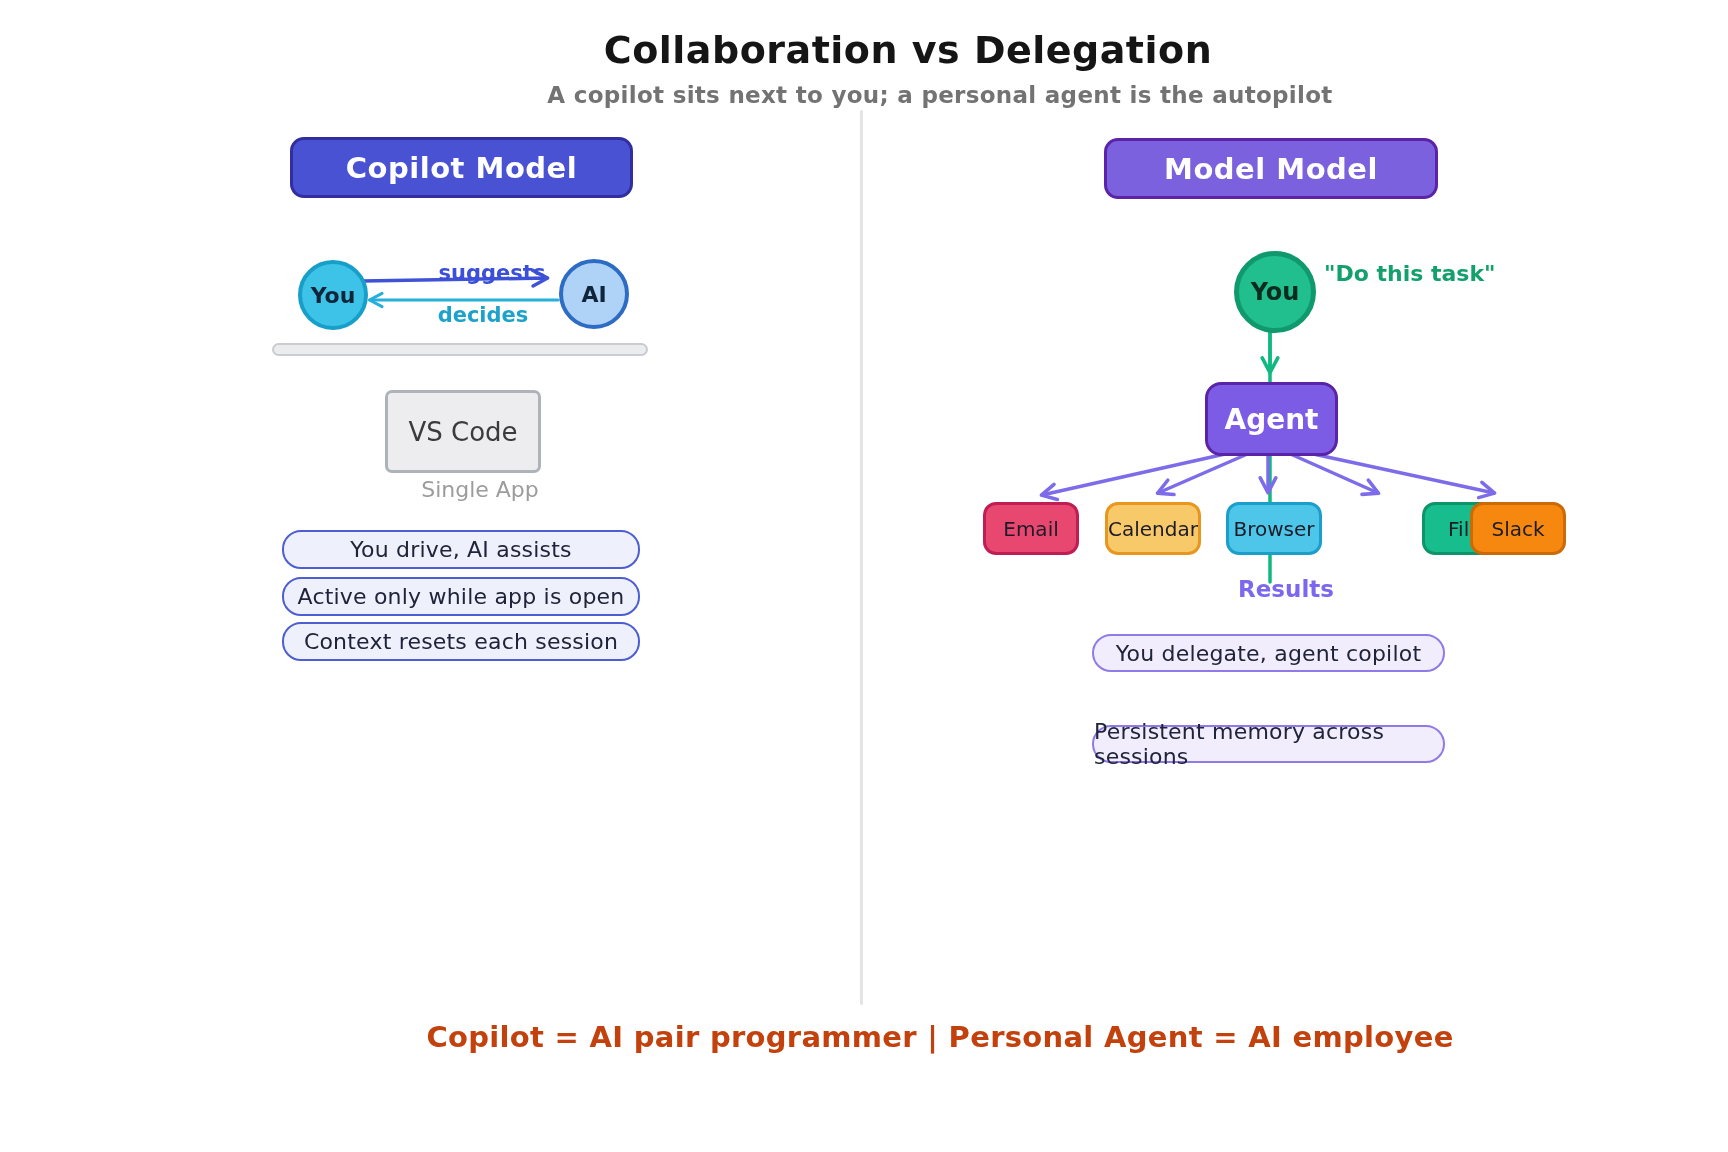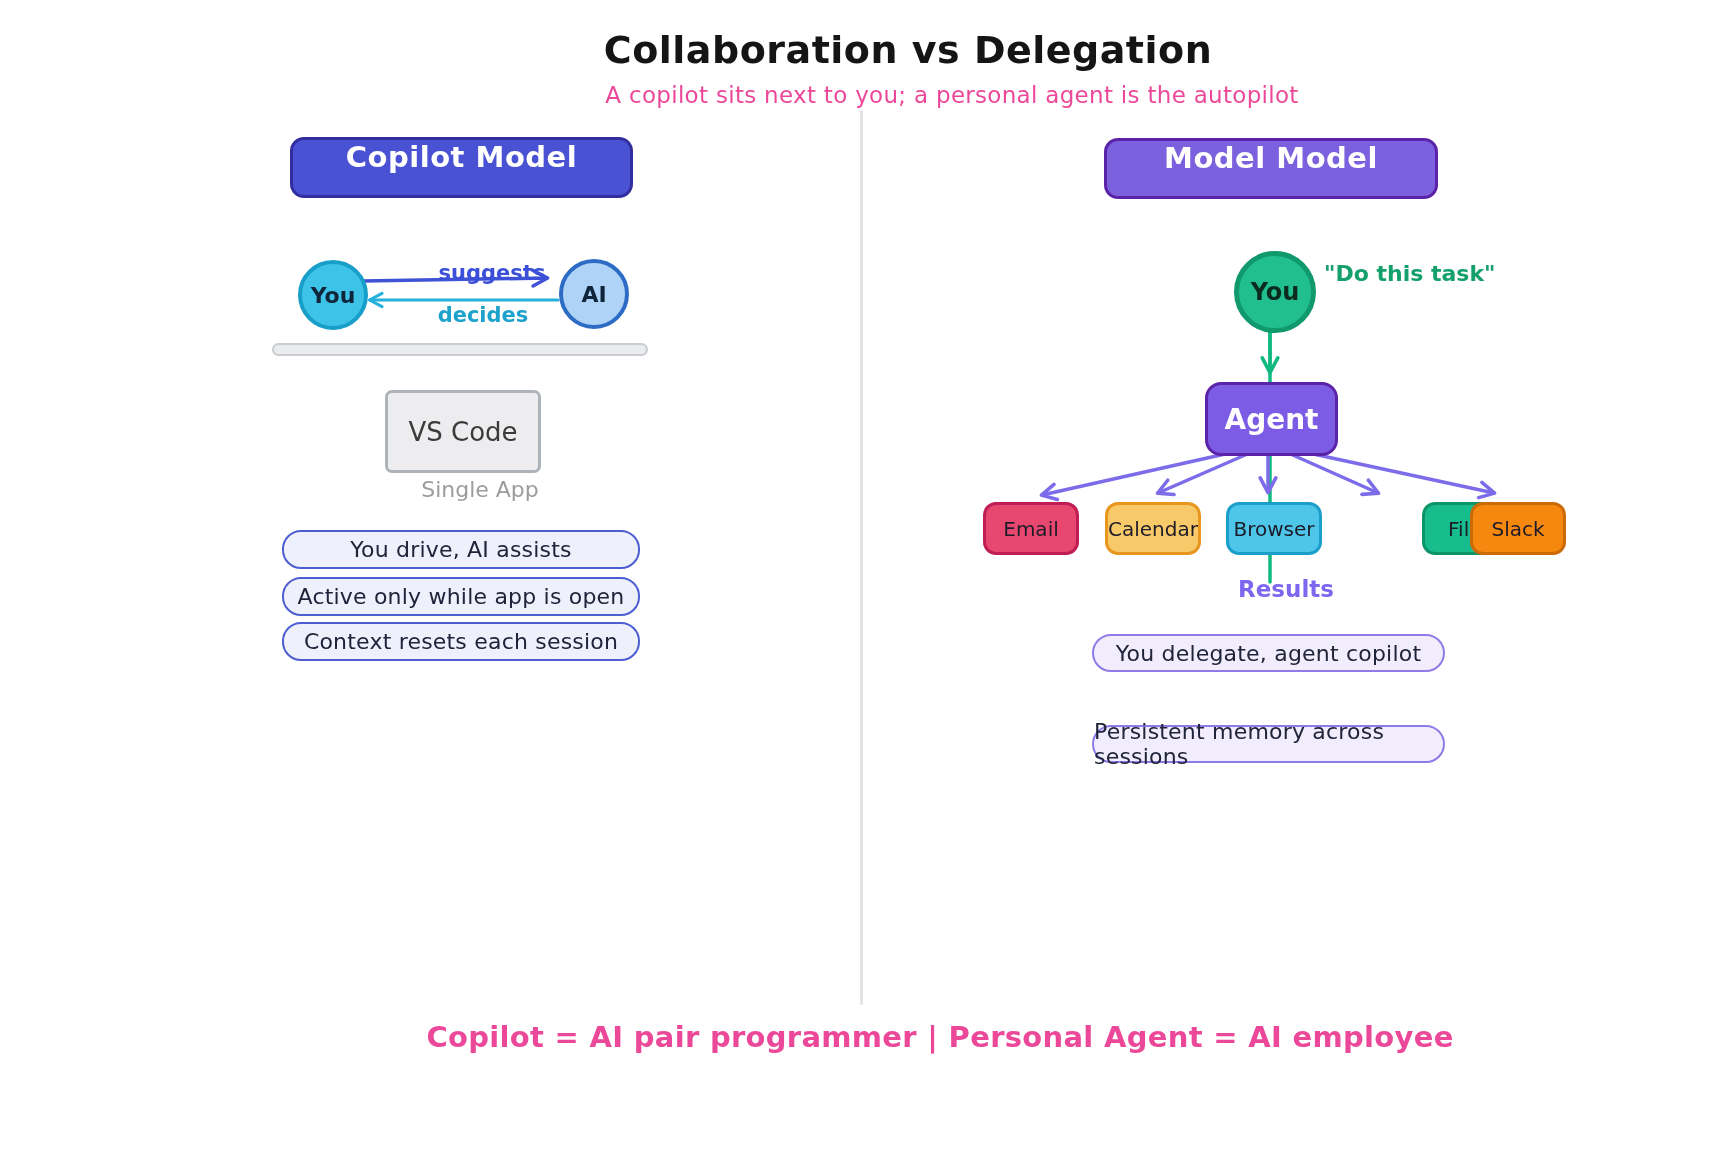--- a/index.html
+++ b/index.html
@@ -16,32 +16,31 @@
   .center-x{transform:translateX(-50%);}
 
   
   .title{
     left:908px;top:28px;
     font-size:38px;font-weight:700;color:#151515;
     letter-spacing:.5px;
   }
   .subtitle{
     left:940px;top:82px;
-    font-size:23px;color:#ec4899;font-weight:400;
+    font-size:23px;color:#737373;font-weight:700;
     letter-spacing:.3px;
-    margin-left:12px;
   }
   .divider{
     left:860px;top:110px;width:3px;height:895px;
     background:#e4e4e6;border-radius:2px;
   }
 
   
   .model-header{
-    display:flex;justify-content:center;
+    display:flex;align-items:center;justify-content:center;
     font-size:29px;font-weight:600;color:#ffffff;
     border-radius:14px;letter-spacing:.5px;
   }
   .copilot-header{
     left:290px;top:137px;width:337px;height:55px;
     background:#4a52d4;border:3px solid #322ea0;
   }
   .agent-header{
     left:1104px;top:138px;width:328px;height:55px;
     background:#7b61dd;border:3px solid #5b24a8;
@@ -105,21 +104,21 @@
   .pill-l0{top:530px;}
   .pill-l1{top:577px;}
   .pill-l2{top:622px;}
   .pill-right{left:1092px;width:353px;height:38px;background:#f1edfc;border:2.5px solid #8f7ae8;}
   .pill-r0{top:634px;}
   .pill-r1{top:679px;}
   .pill-r2{top:725px;}
 
   .caption{
     left:940px;top:1020px;
-    font-size:29px;color:#ec4899;font-weight:600;letter-spacing:.3px;
+    font-size:29px;color:#c2410c;font-weight:600;letter-spacing:.3px;
   }
   .connector-layer{left:0;top:0;pointer-events:none;}
 </style>
 </head>
 <body>
 
 <div class="canvas">
 
   <svg class="connector-layer abs" width="1728" height="1152" viewBox="0 0 1728 1152">
     <defs>

